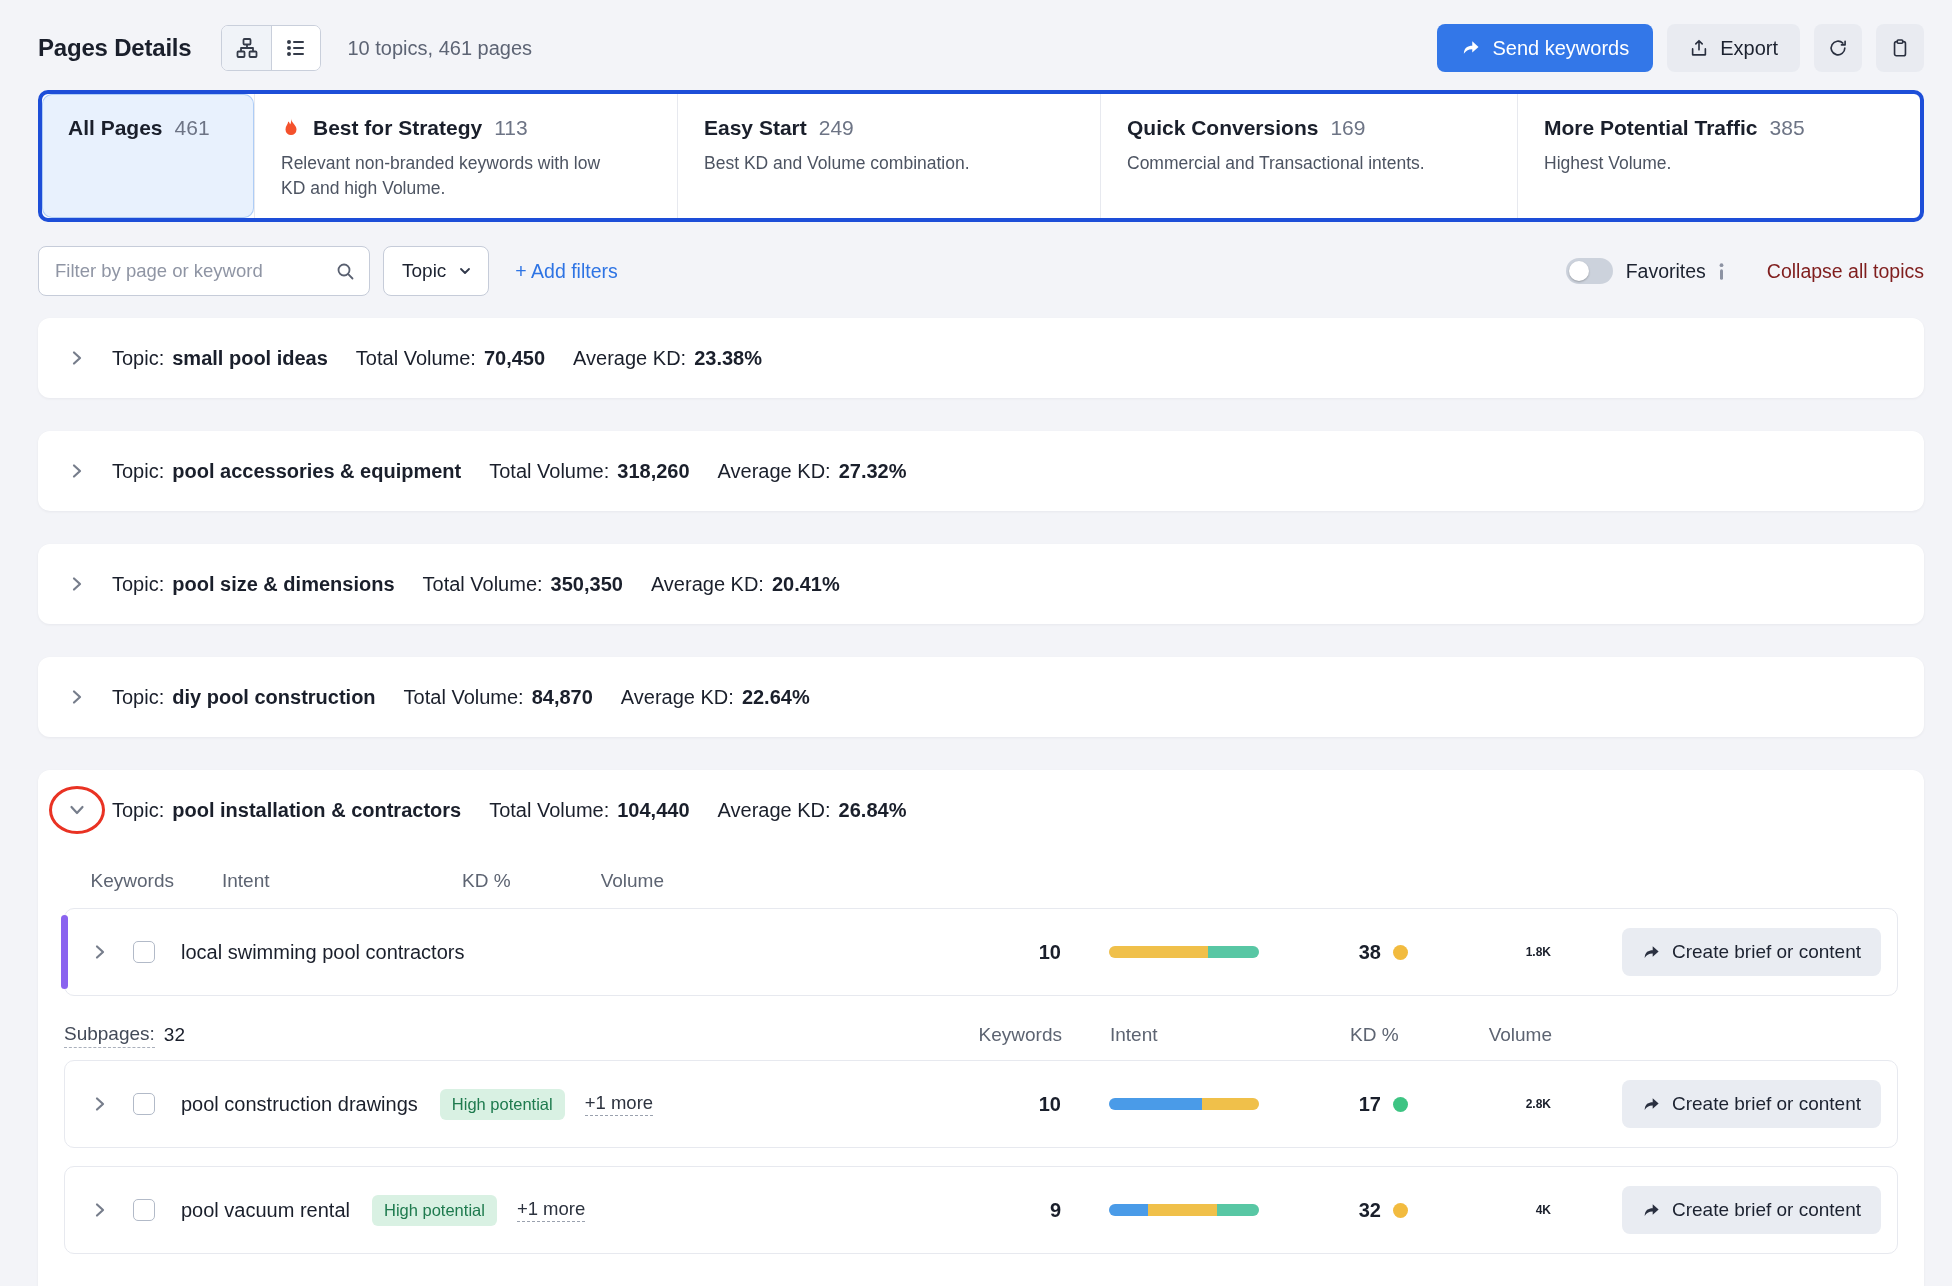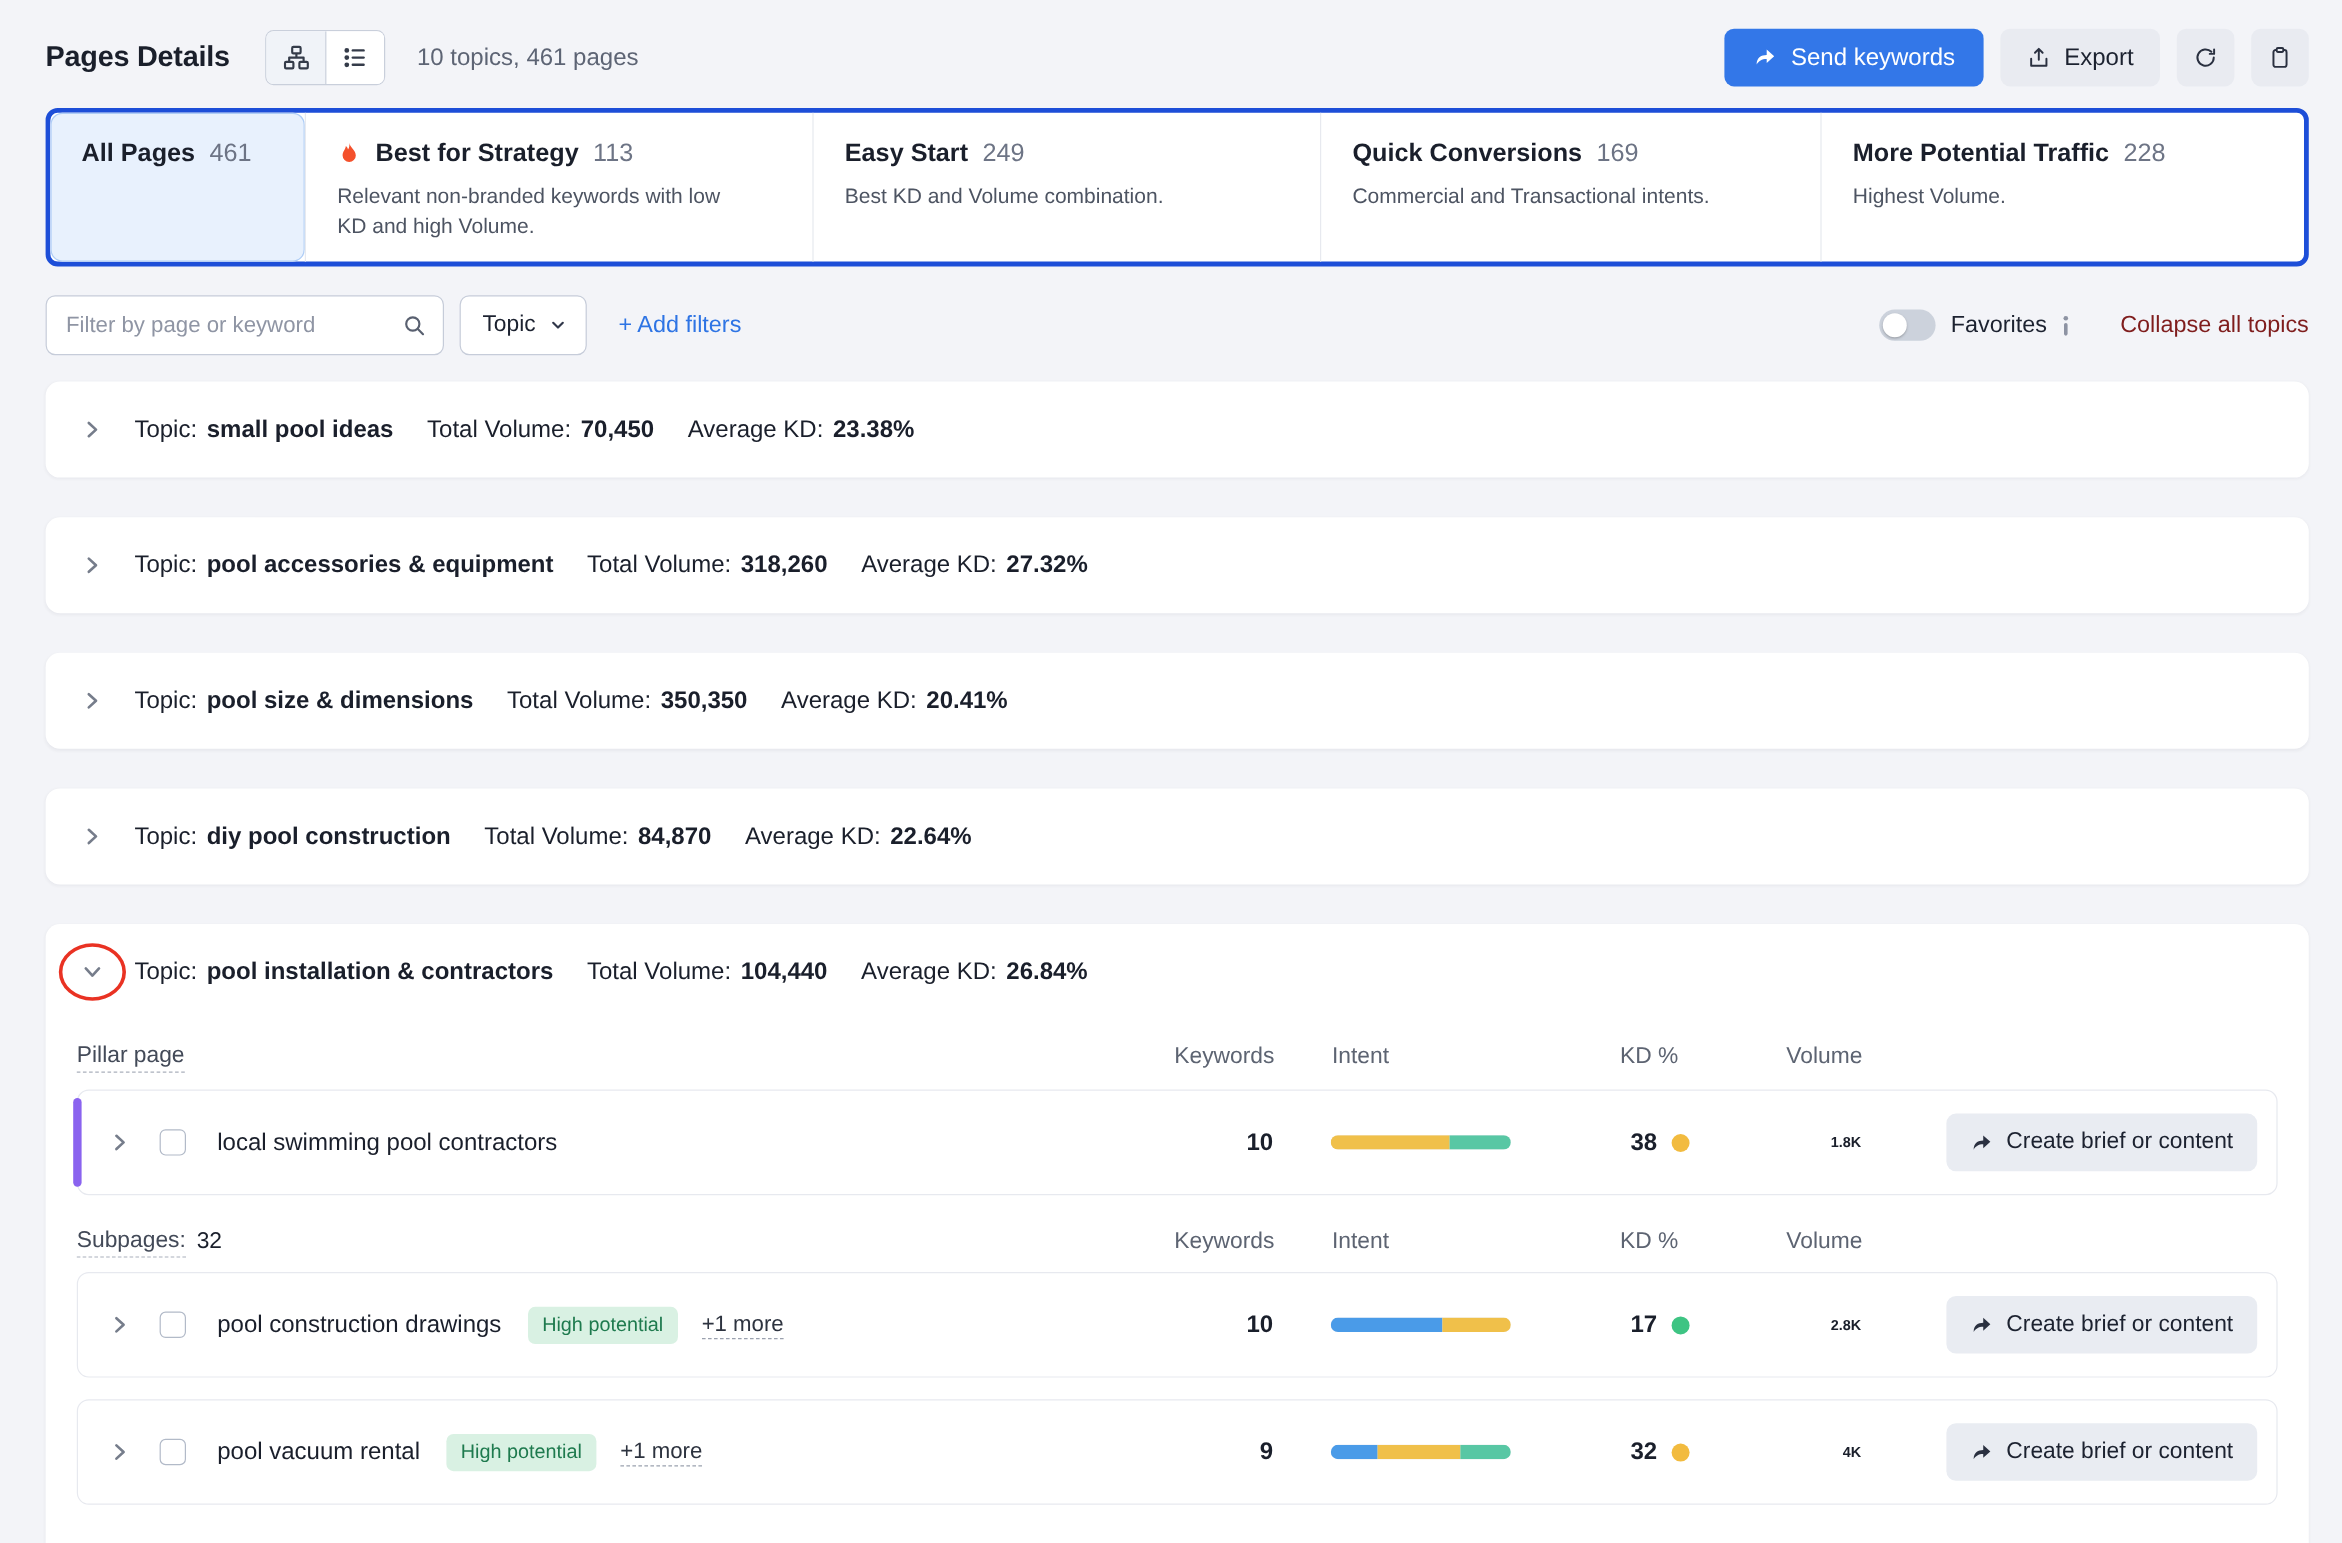--- a/index.html
+++ b/index.html
@@ -188,21 +188,21 @@
     <div class="tab tab-qc" data-interactable="true">
       <div class="tab-top">
         <span class="tab-label" data-interactable="false">Quick Conversions</span>
         <span class="tab-count" data-interactable="false">169</span>
       </div>
       <div class="tab-desc" data-interactable="false">Commercial and Transactional intents.</div>
     </div>
     <div class="tab tab-last" data-interactable="true">
       <div class="tab-top">
         <span class="tab-label" data-interactable="false">More Potential Traffic</span>
-        <span class="tab-count" data-interactable="false">228</span>
+        <span class="tab-count" data-interactable="false">385</span>
       </div>
       <div class="tab-desc" data-interactable="false">Highest Volume.</div>
     </div>
   </div>
 
   <div class="filter-bar" data-interactable="false">
     <div class="search-box" data-interactable="false">
       <input type="text" data-interactable="true" placeholder="Filter by page or keyword" style="">
       <svg data-interactable="true" width="20" height="20" viewBox="0 0 20 20" fill="none" stroke="#596070" stroke-width="1.8" stroke-linecap="round">
         <circle cx="9" cy="9" r="5.5"></circle>
@@ -311,23 +311,20 @@
         <span class="t-lbl gap" data-interactable="false">Total Volume:</span>
         <span class="t-val" data-interactable="false">104,440</span>
         <span class="t-lbl gap" data-interactable="false">Average KD:</span>
         <span class="t-val" data-interactable="false">26.84%</span>
       </span>
     </div>
 
     <div class="exp-body" data-interactable="false">
 
       <div class="ptable-header" data-interactable="false">
-        <div class="c-left">
-          <span class="dashed-label" data-interactable="true">Pillar page</span>
-        </div>
         <div class="c-kw" data-interactable="false">Keywords</div>
         <div class="c-intent" data-interactable="false">Intent</div>
         <div class="c-kd" data-interactable="false">KD %</div>
         <div class="c-vol" data-interactable="false">Volume</div>
         <div class="c-act"></div>
       </div>
 
       <div class="prow" data-interactable="true">
         <span class="accent" data-interactable="false"></span>
         <div class="c-left">

